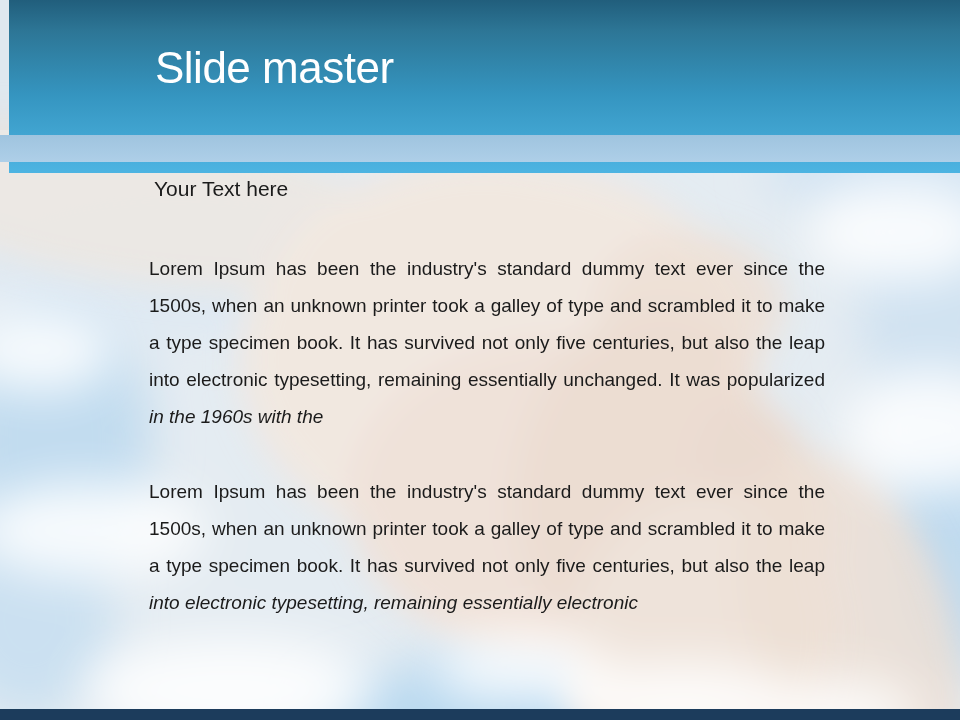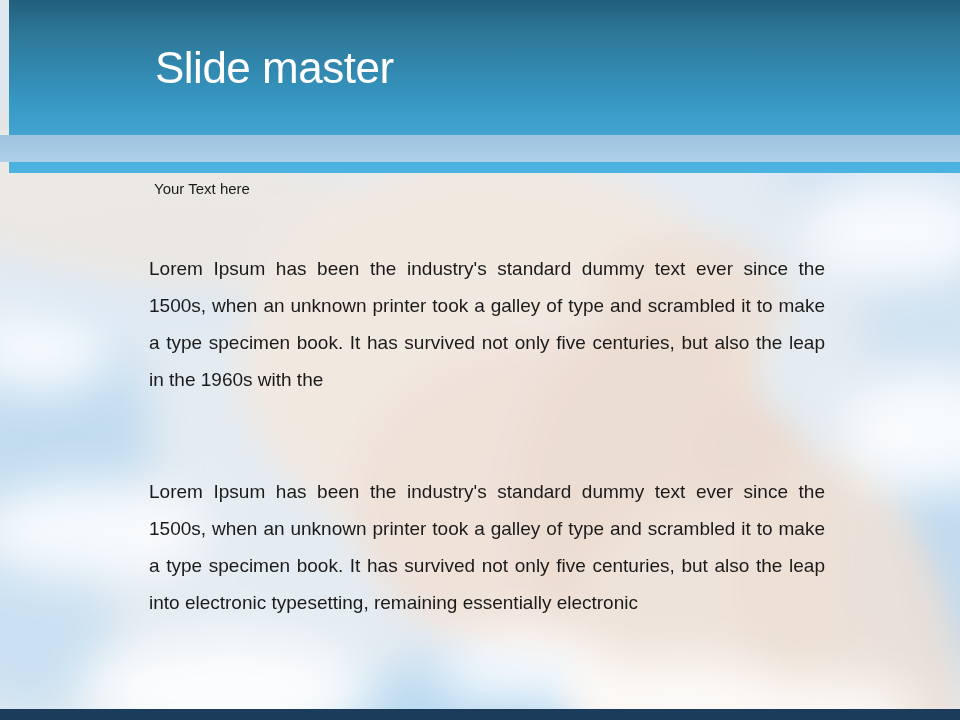--- a/index.html
+++ b/index.html
@@ -24,31 +24,31 @@
     position:absolute;left:0;top:709px;width:960px;height:11px;
     background:#1c3c5c;
   }
   .slide-title{
     position:absolute;left:146px;top:44px;
     font-size:44px;line-height:48px;font-weight:400;
     color:#ffffff;letter-spacing:-0.5px;white-space:nowrap;
   }
   .subtitle{
     position:absolute;left:154px;top:177px;
-    font-size:15px;line-height:24px;color:#1b1b1b;white-space:nowrap;
+    font-size:21px;line-height:24px;color:#1b1b1b;white-space:nowrap;
   }
   .para{position:absolute;left:149px;width:676px;color:#1b1b1b;}
   .para-1{top:250px;}
   .para-2{top:473px;}
   .line{
     height:37px;line-height:37px;font-size:19px;
     white-space:nowrap;
     text-align:justify;text-align-last:justify;
   }
-  .line-last{text-align-last:left;}
+  .line-last{text-align-last:left;font-style:italic;}
 </style>
 </head>
 <body>
 
 <div class="slide">
 
   <svg class="bg" viewBox="0 0 960 720" aria-hidden="true">
     <defs>
       <filter id="soft" x="-60%" y="-60%" width="220%" height="220%">
           <feGaussianBlur stdDeviation="16"></feGaussianBlur>
@@ -100,20 +100,21 @@
   </div>
 
   <div class="accent-strip"></div>
 
   <div class="subtitle">Your Text here</div>
 
   <div class="para para-1">
     <div class="line">Lorem Ipsum has been the industry's standard dummy text ever since the</div>
     <div class="line">1500s, when an unknown printer took a galley of type and scrambled it to make</div>
     <div class="line">a type specimen book. It has survived not only five centuries, but also the leap</div>
+    <div class="line">into electronic typesetting, remaining essentially unchanged. It was popularized</div>
     <div class="line line-last">in the 1960s with the</div>
   </div>
 
   <div class="para para-2">
     <div class="line">Lorem Ipsum has been the industry's standard dummy text ever since the</div>
     <div class="line">1500s, when an unknown printer took a galley of type and scrambled it to make</div>
     <div class="line">a type specimen book. It has survived not only five centuries, but also the leap</div>
     <div class="line line-last">into electronic typesetting, remaining essentially electronic</div>
   </div>
 

